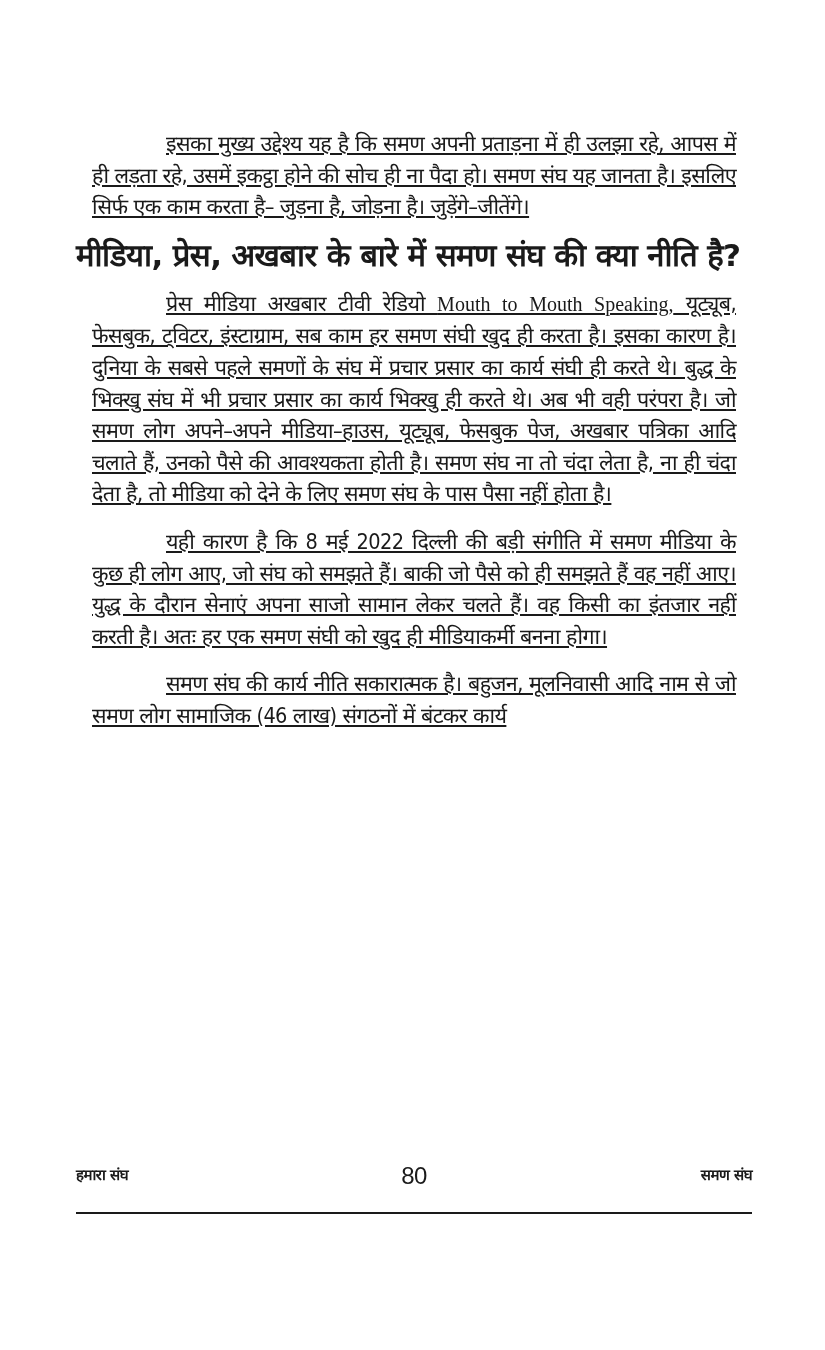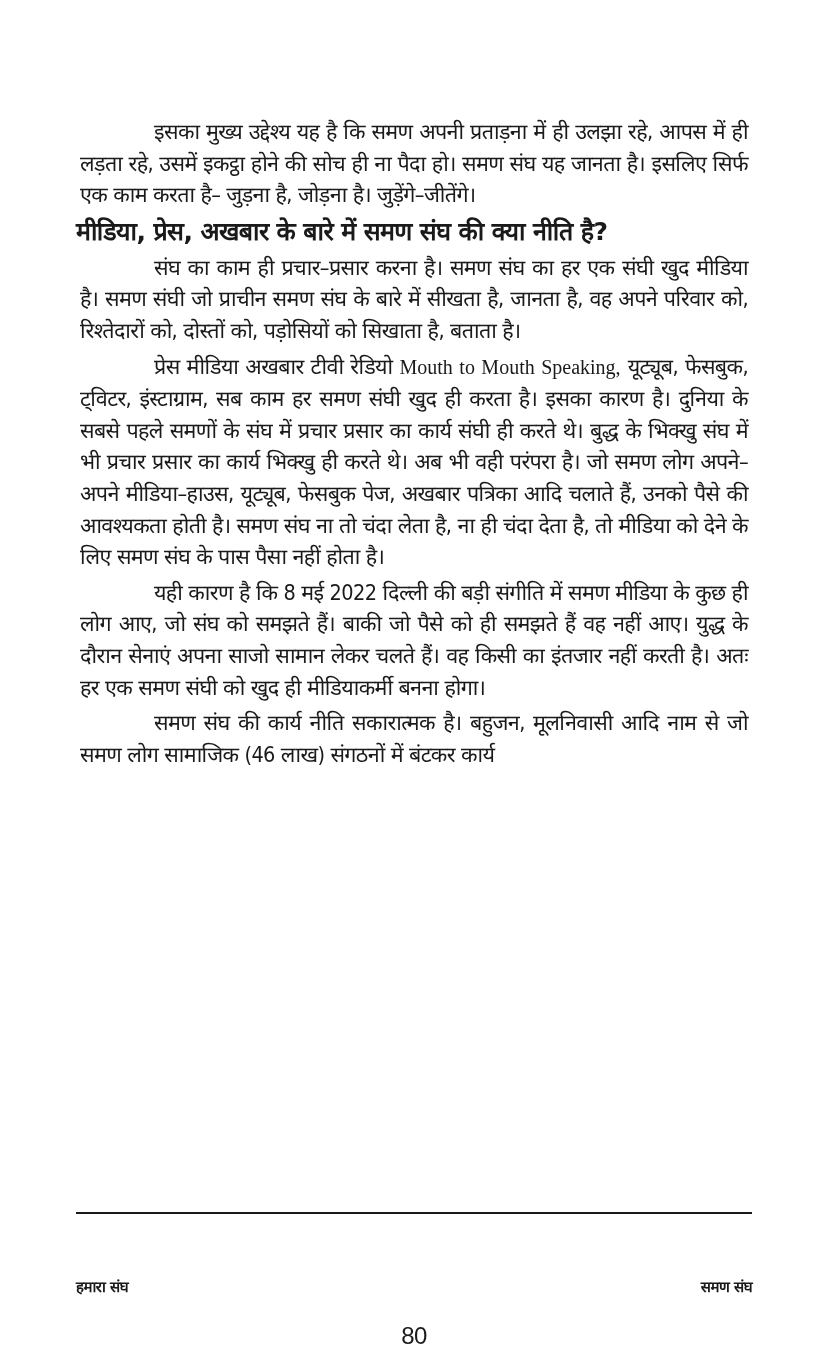--- a/index.html
+++ b/index.html
@@ -15,99 +15,98 @@
       color: #1a1a1a;
       font-family: "DejaVu Sans", "Liberation Sans", sans-serif;
     }
     .page {
       position: absolute;
       left: 76px;
       top: 112px;
       width: 676px;
     }
     .para {
-      margin: 4px;
+      margin: 16px;
       font-size: 21.5px;
       line-height: 31.6px;
       text-align: justify;
       text-align-last: left;
       letter-spacing: -0.6px;
       word-spacing: 0.5px;
       font-stretch: condensed;
       transform-origin: left top;
+      text-decoration: underline;
     }
     .para.indent {
       text-indent: 74px;
     }
     .para .latin {
       font-family: "Liberation Serif", "DejaVu Serif", serif;
       font-size: 20px;
       letter-spacing: 0;
     }
     .heading {
       margin: 0;
-      font-size: 25px;
+      font-size: 31px;
       line-height: 33px;
       font-weight: bold;
       letter-spacing: -0.6px;
       white-space: nowrap;
     }
     .footer-rule {
       position: absolute;
       left: 76px;
       top: 1212px;
       width: 676px;
       height: 0;
       border-top: 2px solid #1a1a1a;
     }
     .footer {
       position: absolute;
       left: 76px;
-      top: 1274px;
+      top: 1162px;
       width: 676px;
       height: 30px;
     }
     .footer-left {
       position: absolute;
       left: 0;
       top: 2px;
       font-size: 15px;
       font-weight: bold;
       letter-spacing: -0.5px;
     }
     .footer-center {
       position: absolute;
       left: 0;
       width: 676px;
       text-align: center;
       top: 0;
       font-family: "Liberation Sans", sans-serif;
       font-size: 24px;
       letter-spacing: -0.5px;
-      margin-top: 48px;
     }
     .footer-right {
       position: absolute;
       right: 0;
       top: 2px;
       font-size: 15px;
       font-weight: bold;
       letter-spacing: -0.5px;
       text-align: right;
     }
   </style>
 </head>
 <body>
 
 <div class="page">
   <p class="para indent">इसका मुख्य उद्देश्य यह है कि समण अपनी प्रताड़ना में ही उलझा रहे, आपस में ही लड़ता रहे, उसमें इकट्ठा होने की सोच ही ना पैदा हो। समण संघ यह जानता है। इसलिए सिर्फ एक काम करता है– जुड़ना है, जोड़ना है। जुड़ेंगे–जीतेंगे।</p>
 
   <h2 class="heading">मीडिया, प्रेस, अखबार के बारे में समण संघ की क्या नीति है?</h2>
 
-  <p class="para indent">संघ का काम ही प्रचार–प्रसार करना है। समण संघ का हर एक संघी खुद मीडिया है। समण संघी जो प्राचीन समण संघ के बारे में सीखता है, जानता है, वह अपने परिवार को, रिश्तेदारों को, दोस्तों को, पड़ोसियों को सिखाता है, बताता है।</p>
 
   <p class="para indent"><span>प्रेस मीडिया अखबार टीवी रेडियो </span><span class="latin">Mouth to Mouth Speaking,</span><span> यूट्यूब, फेसबुक, ट्विटर, इंस्टाग्राम, सब काम हर समण संघी खुद ही करता है। इसका कारण है। दुनिया के सबसे पहले समणों के संघ में प्रचार प्रसार का कार्य संघी ही करते थे। बुद्ध के भिक्खु संघ में भी प्रचार प्रसार का कार्य भिक्खु ही करते थे। अब भी वही परंपरा है। जो समण लोग अपने–अपने मीडिया–हाउस, यूट्यूब, फेसबुक पेज, अखबार पत्रिका आदि चलाते हैं, उनको पैसे की आवश्यकता होती है। समण संघ ना तो चंदा लेता है, ना ही चंदा देता है, तो मीडिया को देने के लिए समण संघ के पास पैसा नहीं होता है।</span></p>
 
   <p class="para indent">यही कारण है कि 8 मई 2022 दिल्ली की बड़ी संगीति में समण मीडिया के कुछ ही लोग आए, जो संघ को समझते हैं। बाकी जो पैसे को ही समझते हैं वह नहीं आए। युद्ध के दौरान सेनाएं अपना साजो सामान लेकर चलते हैं। वह किसी का इंतजार नहीं करती है। अतः हर एक समण संघी को खुद ही मीडियाकर्मी बनना होगा।</p>
 
 
 
 
 
   <p class="para indent">समण संघ की कार्य नीति सकारात्मक है। बहुजन, मूलनिवासी आदि नाम से जो समण लोग सामाजिक (46 लाख) संगठनों में बंटकर कार्य</p>

